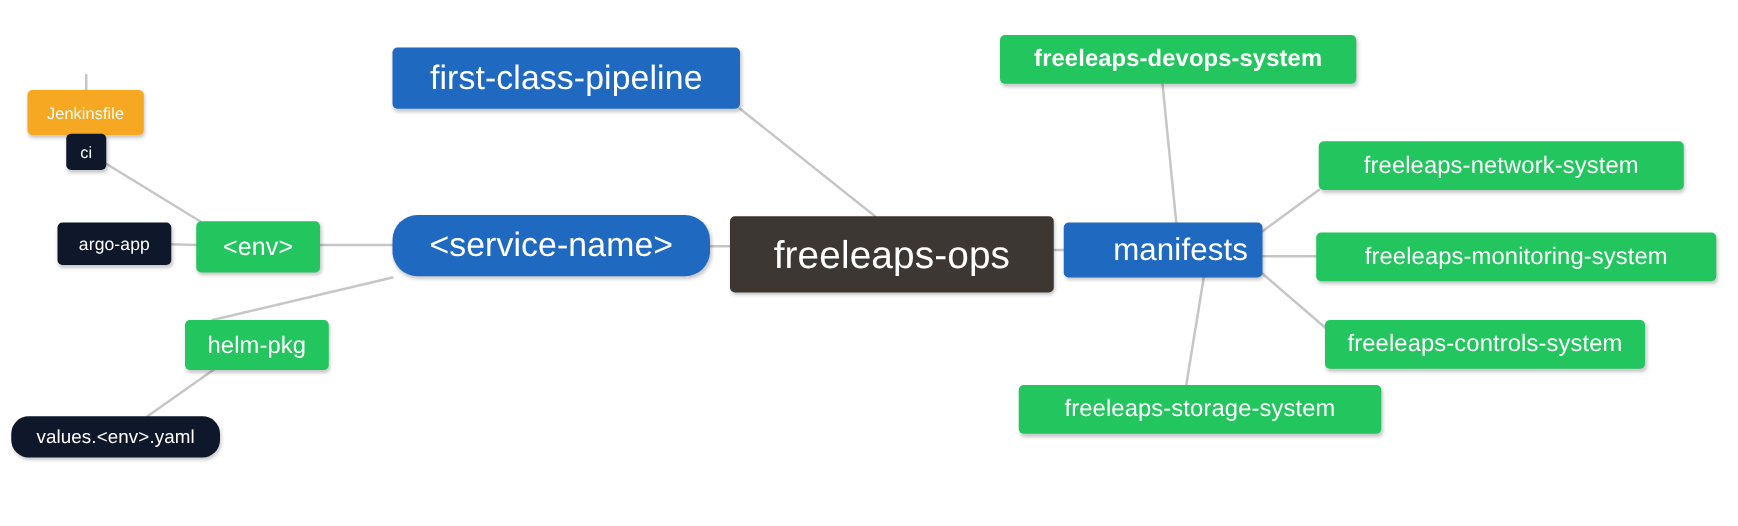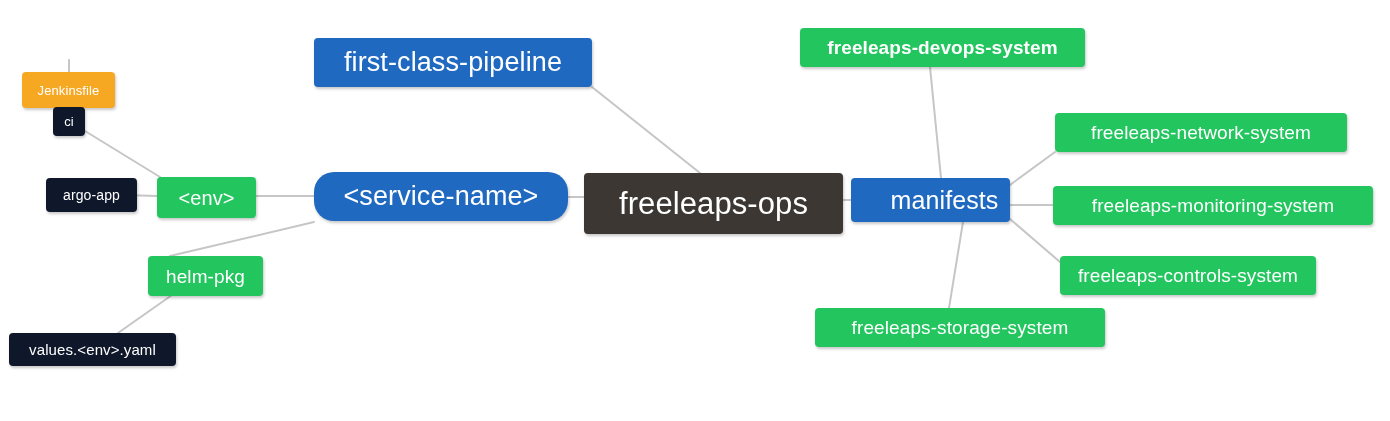--- a/index.html
+++ b/index.html
@@ -77,21 +77,21 @@
       </div>
       <div class="node n-red" style="left: 32px; top: 178px; width: 91px; height: 34px; font-size: 14px; margin-left: 14px;">
         <span>argo-app</span>
       </div>
       <div class="node n-green" style="left: 157px; top: 177px; width: 99px; height: 41px; font-size: 20px;">
         <span>&lt;env&gt;</span>
       </div>
       <div class="node n-green" style="left: 148px; top: 256px; width: 115px; height: 40px; font-size: 19px;">
         <span>helm-pkg</span>
       </div>
-      <div class="node n-red" style="left: 9px; top: 333px; width: 167px; height: 33px; font-size: 15px;">
+      <div class="node n-red" style="left: 9px; top: 333px; width: 167px; height: 33px; font-size: 15px; border-radius: 14px;">
         <span>values.&lt;env&gt;.yaml</span>
       </div>
       <div class="node n-blue" style="left: 314px; top: 38px; width: 278px; height: 49px; font-size: 27px;">
         <span>first-class-pipeline</span>
       </div>
       <div class="node n-blue" style="left: 314px; top: 172px; width: 254px; height: 49px; font-size: 27px; border-radius: 20px;">
         <span>&lt;service-name&gt;</span>
       </div>
       <div class="node n-root" style="left: 584px; top: 173px; width: 259px; height: 61px; font-size: 31px;">
         <span>freeleaps-ops</span>

